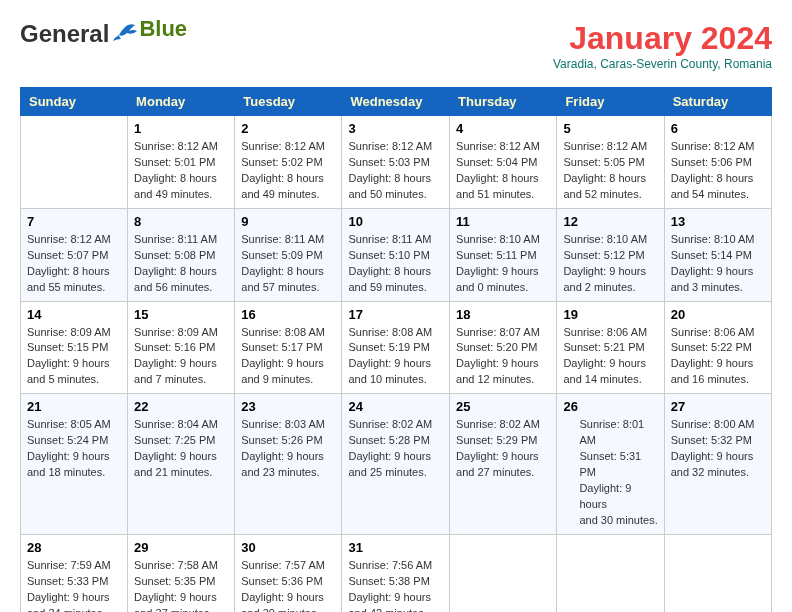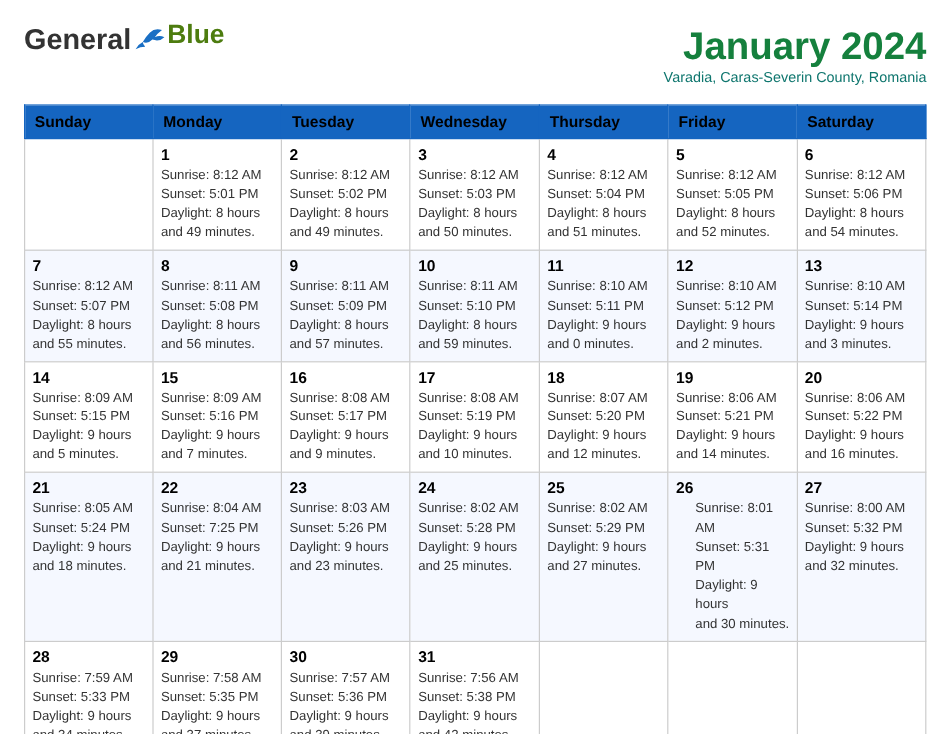--- a/index.html
+++ b/index.html
@@ -20,34 +20,34 @@
       display: flex;
       flex-direction: row;
       align-items: flex-start;
     }
     .title-block {
       text-align: right;
     }
     .month-title {
       font-size: 32px;
       font-weight: bold;
-      color: #15803d;
+      color: #ef4444;
     }
     .location {
       font-size: 12px;
       color: #0f766e;
     }
     .calendar-table {
       width: 100%;
       border-collapse: collapse;
       font-size: 11.5px;
     }
     .calendar-table th {
       background-color: #1565c0;
-      color: #000000;
+      color: #fef9c3;
       text-align: left;
       padding: 6px 8px;
       font-size: 13px;
       font-weight: bold;
       border: 1px solid #1565c0;
     }
     .calendar-table td {
       border: 1px solid #ccc;
       vertical-align: top;
       padding: 5px 6px;

